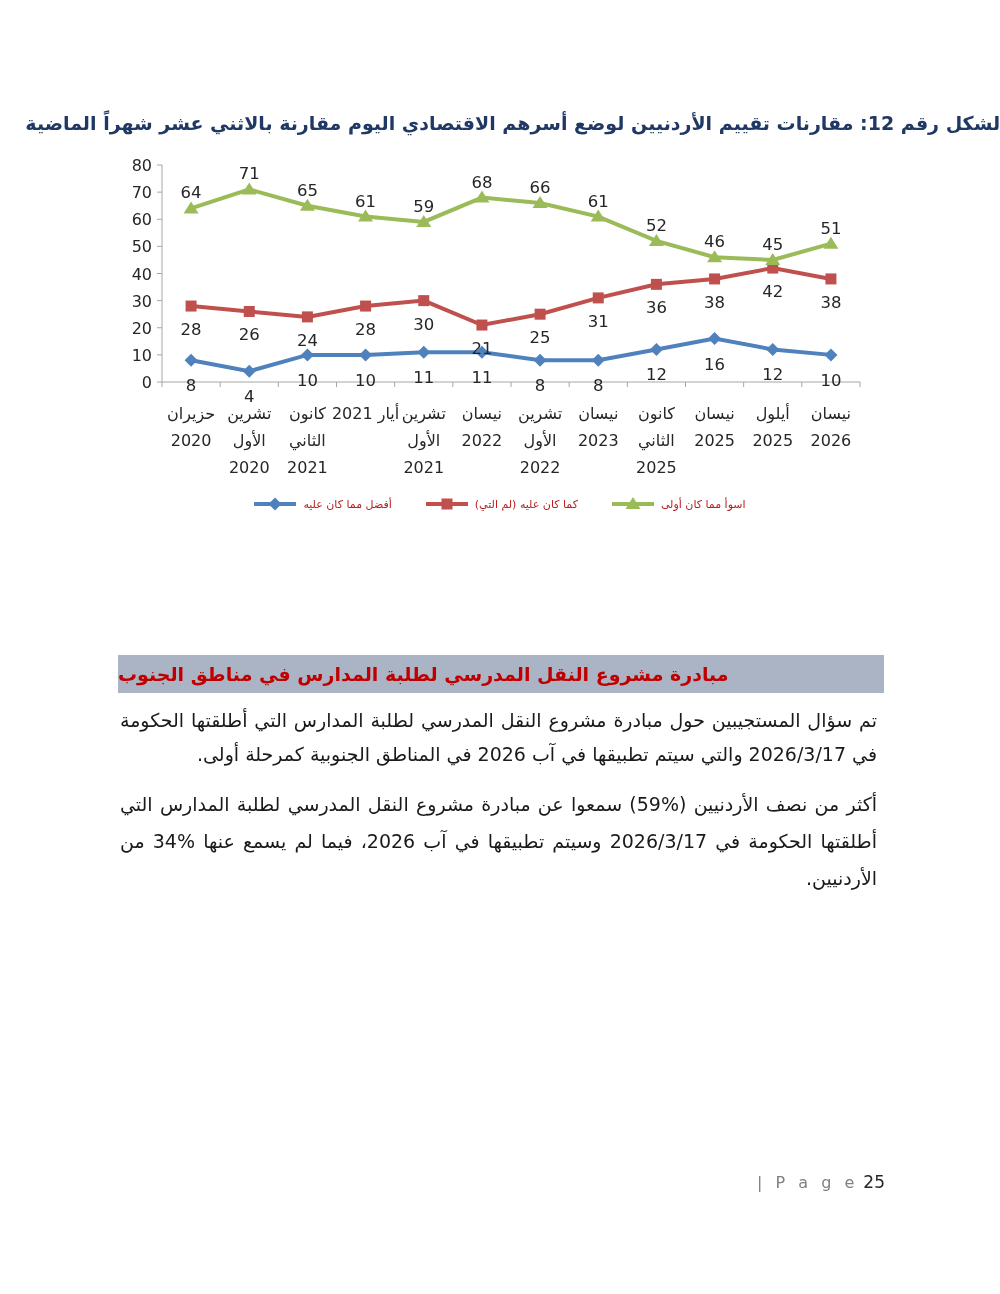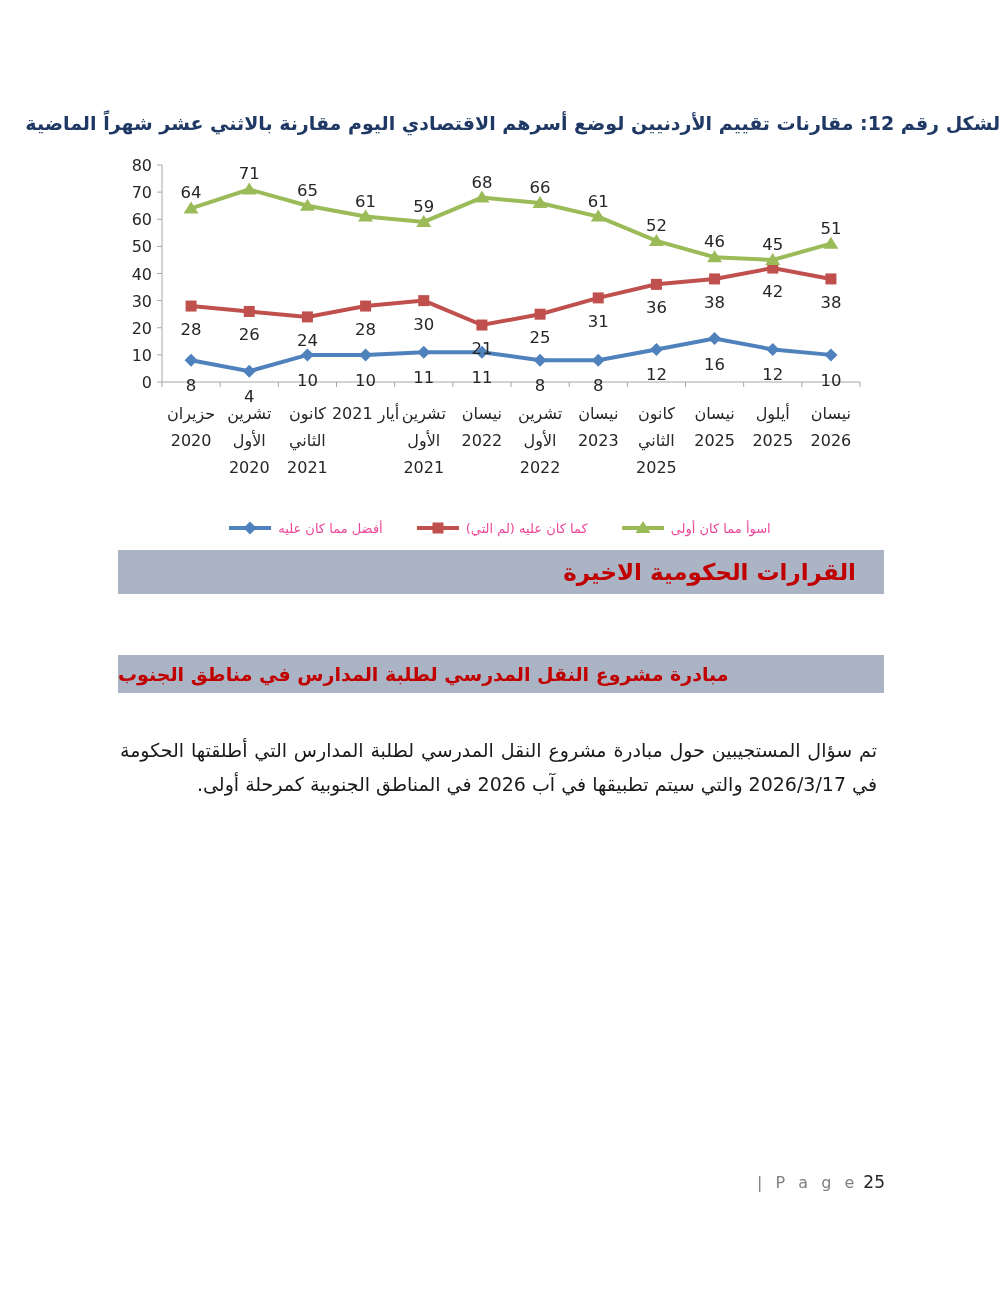--- a/index.html
+++ b/index.html
@@ -7,32 +7,32 @@
         font-family:"DejaVu Sans",sans-serif;}
   .chart-title{position:absolute;top:112px;left:0;width:1000px;text-align:center;
         direction:rtl;font-size:19px;font-weight:bold;color:#1F3864;padding-left:16px;}
   .chart-svg{position:absolute;top:155px;left:115px;}
   .ax{font-family:"DejaVu Sans",sans-serif;font-size:16px;fill:#262626;}
   .dl{font-family:"DejaVu Sans",sans-serif;font-size:16.5px;fill:#262626;}
   .legend{position:absolute;top:496px;left:115px;width:770px;display:flex;
         flex-direction:row;justify-content:center;align-items:center;gap:34px;
         direction:ltr;}
   .legend-item{display:flex;align-items:center;gap:7px;direction:ltr;
-        font-size:13px;color:#ec4899;margin-top:24px;}
+        font-size:11px;color:#b91c1c;}
   .legend-item .llabel{direction:rtl;}
   .band{position:absolute;left:118px;width:766px;background:#ABB4C4;
         direction:rtl;display:flex;align-items:center;}
   .band-1{top:550px;height:44px;}
   .band-2{top:655px;height:38px;justify-content:flex-end;}
   .band span{padding-right:28px;font-weight:bold;color:#C00000;}
   .band-1 span{font-size:23px;}
   .band-2 span{font-size:19px;}
   .para{position:absolute;left:120px;width:757px;direction:rtl;
         text-align:justify;font-size:19px;line-height:34px;color:#1a1a1a;}
-  .para-1{top:733px;}
+  .para-1{top:703px;}
   .para-2{top:786px;line-height:37px;}
   .footer{position:absolute;top:1172px;right:115px;font-size:16px;color:#808080;
         direction:ltr;text-align:left;}
   .footer .pg-label{letter-spacing:4px;}
   .footer .pg-num{color:#262626;font-size:17px;letter-spacing:0;}
 </style>
 </head>
 <body>
 
 <div class="page">
@@ -195,29 +195,27 @@
     </div>
     <div class="legend-item">
         <svg width="42" height="16">
           <line x1="0" y1="8" x2="42" y2="8" stroke="#9BBB59" stroke-width="4"></line>
           <path d="M21 1L28.5 13L13.5 13Z" fill="#9BBB59"></path>
         </svg>
       <span class="llabel">اسوأ مما كان أولى</span>
     </div>
   </div>
 
-  <div class="band band-1">
-    <span>القرارات الحكومية الاخيرة</span>
-  </div>
 
   <div class="band band-2">
     <span>مبادرة مشروع النقل المدرسي لطلبة المدارس في مناطق الجنوب</span>
   </div>
 
   <div class="para para-1">تم سؤال المستجيبين حول مبادرة مشروع النقل المدرسي لطلبة المدارس التي أطلقتها الحكومة في 2026/3/17 والتي سيتم تطبيقها في آب 2026 في المناطق الجنوبية كمرحلة أولى.</div>
 
+  <div class="para para-2">أكثر من نصف الأردنيين (%59) سمعوا عن مبادرة مشروع النقل المدرسي لطلبة المدارس التي أطلقتها الحكومة في 2026/3/17 وسيتم تطبيقها في آب 2026، فيما لم يسمع عنها %34 من الأردنيين.</div>
 
   <div class="footer">
     <span class="pg-label">| P a g e</span>
     <span class="pg-num">25</span>
   </div>
 
 </div>
 
 </body></html>

